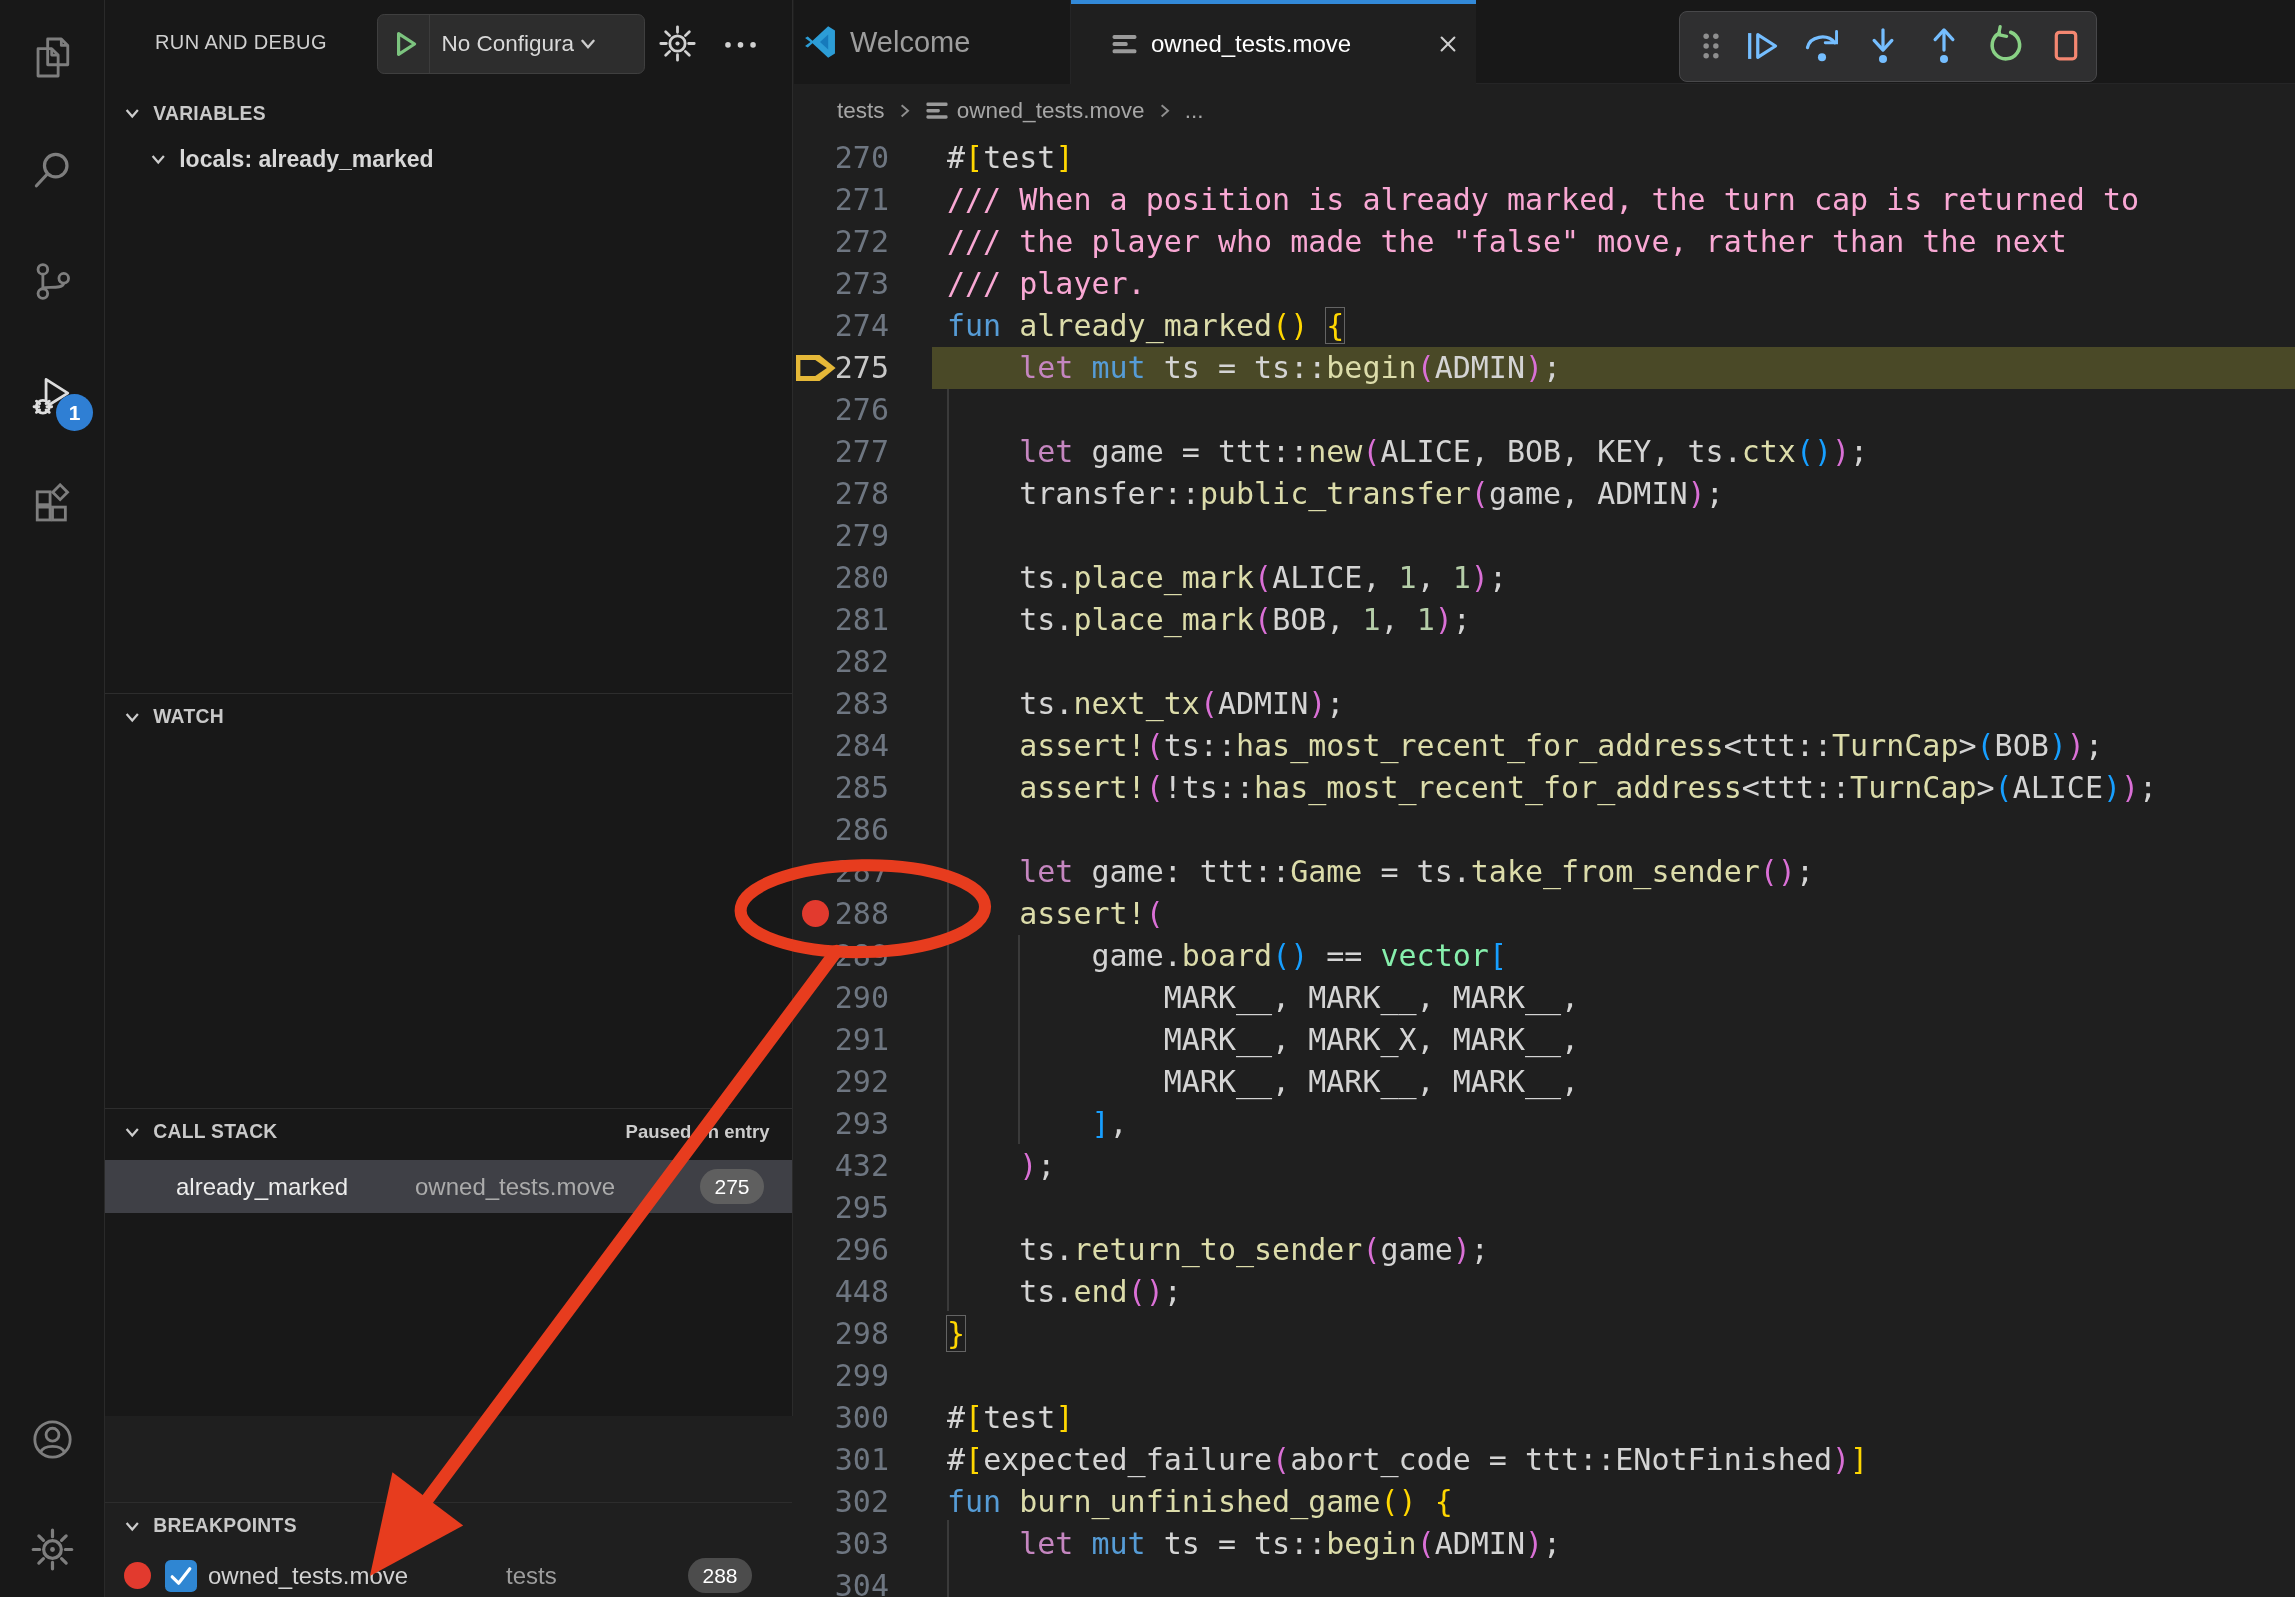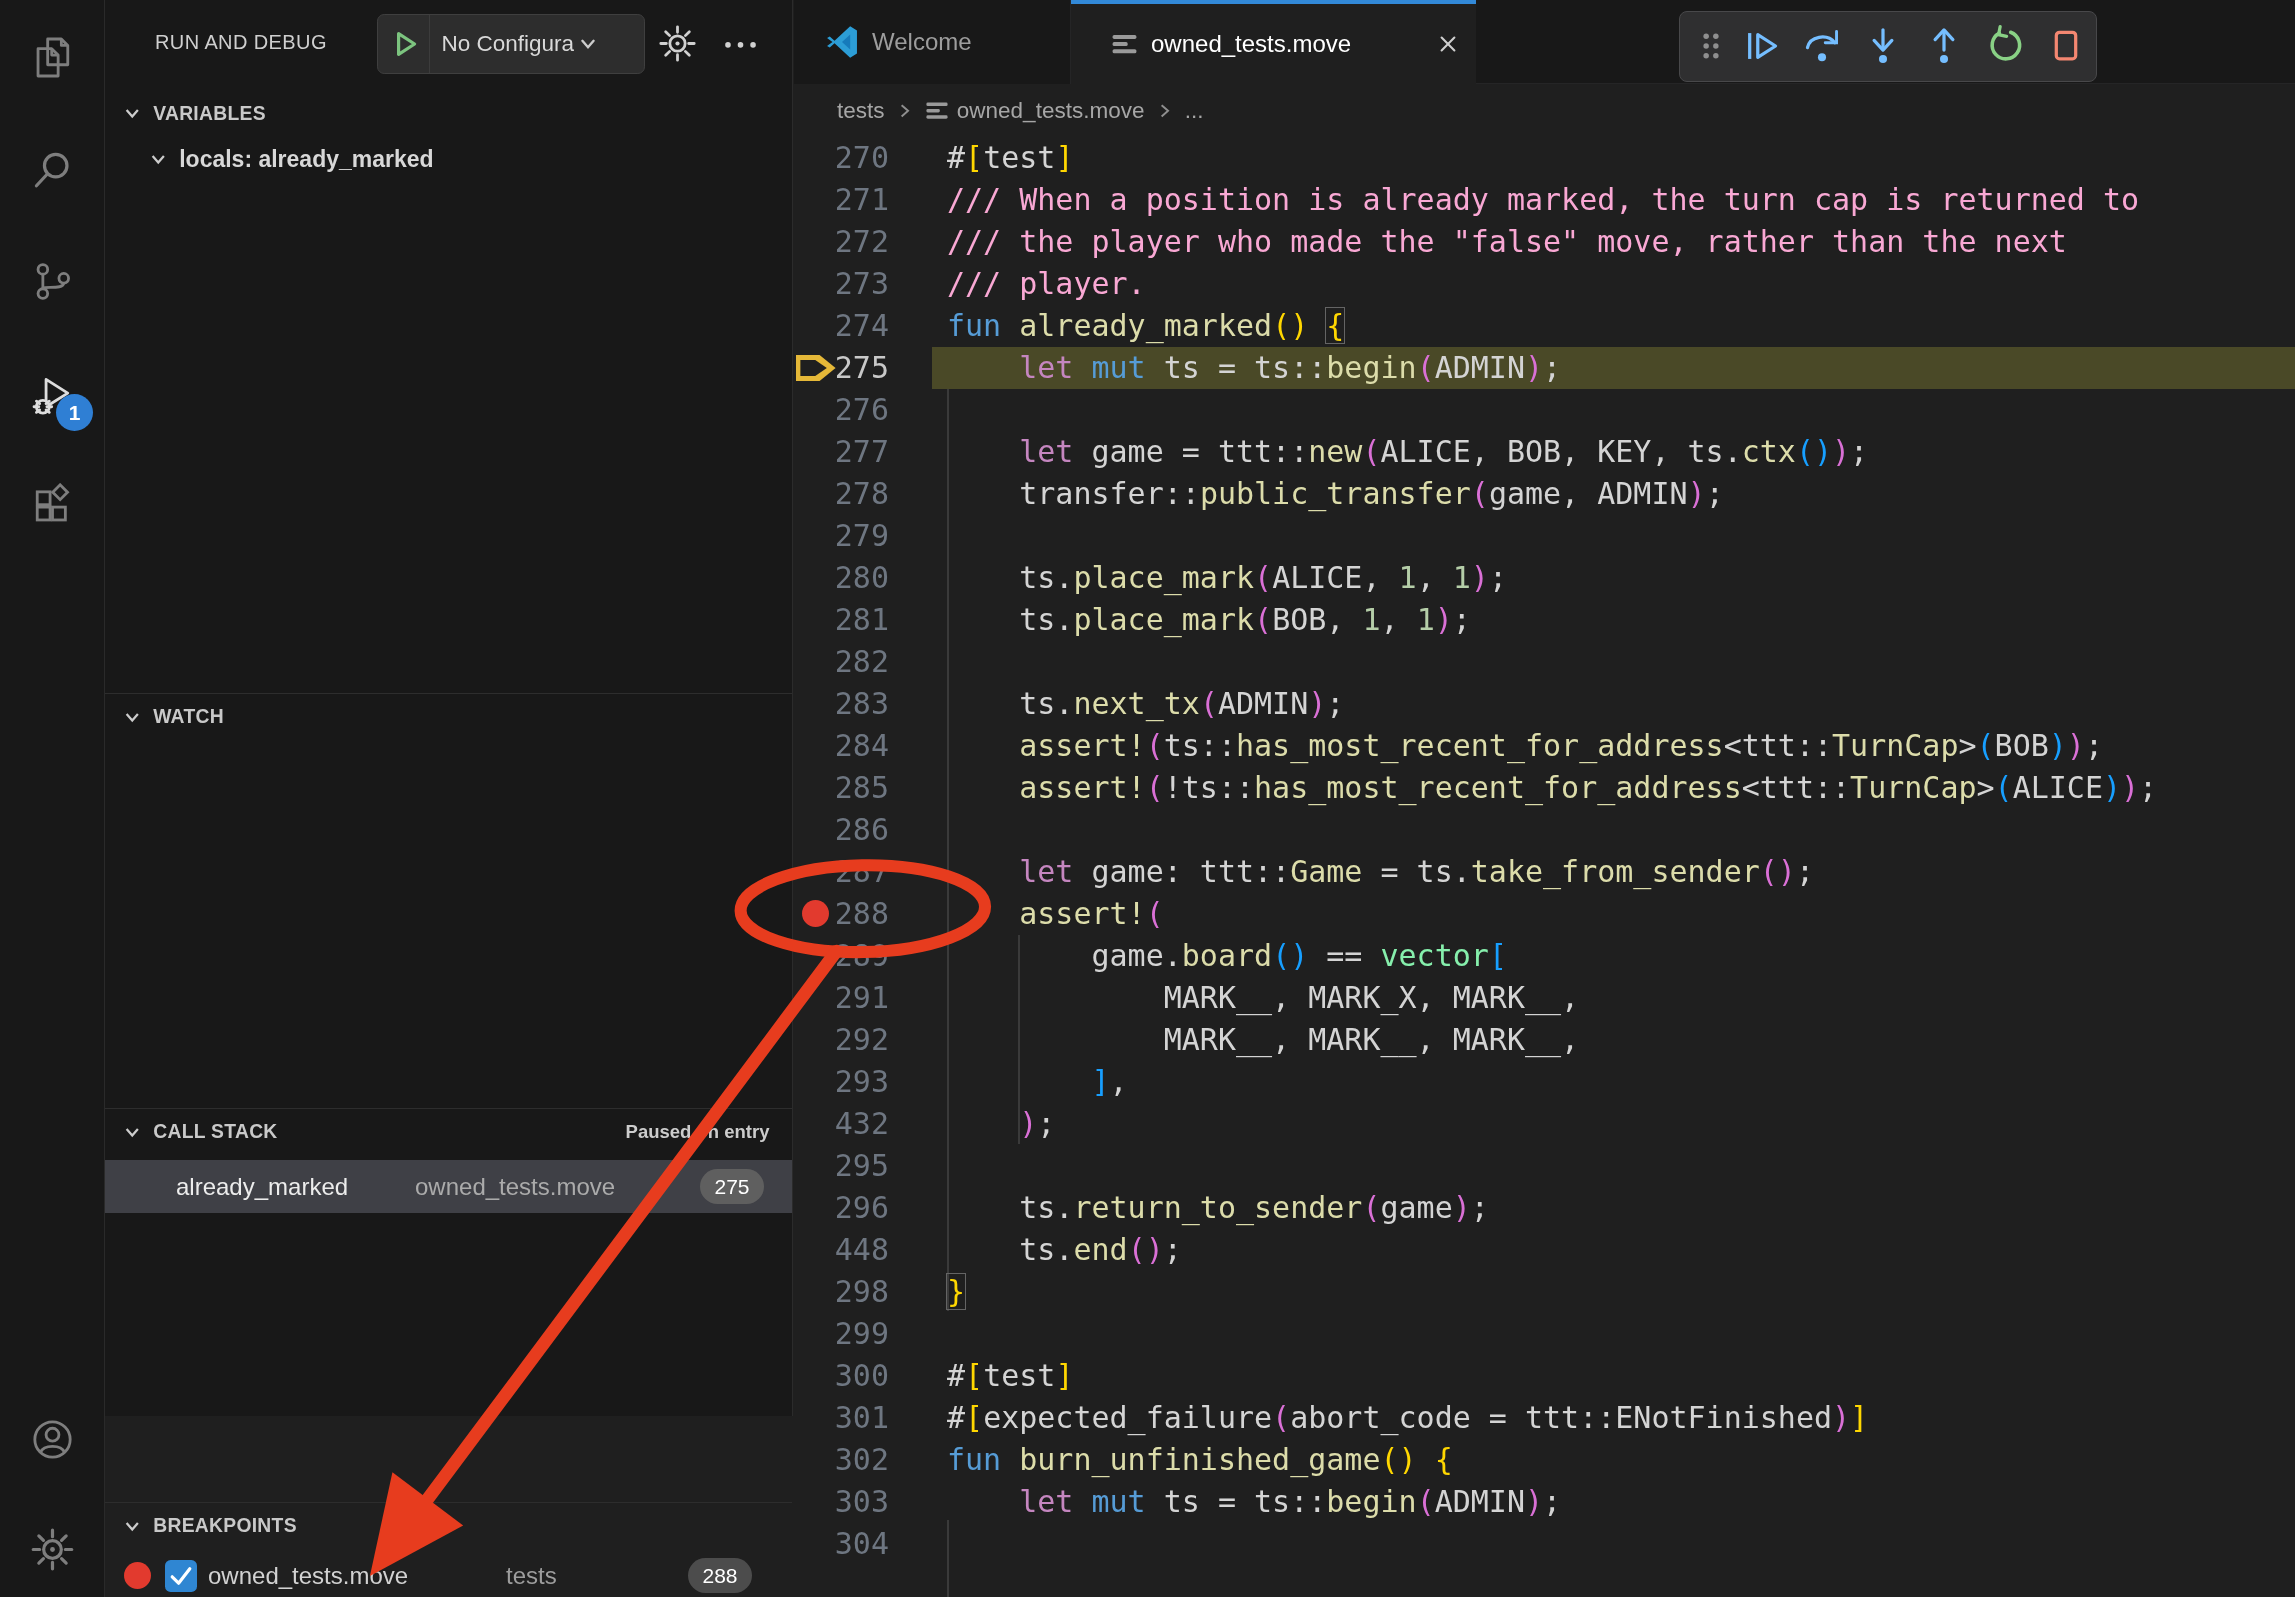--- a/index.html
+++ b/index.html
@@ -58,22 +58,22 @@
                  background:#2f86d2; cursor:pointer; }
   #bp-checkbox svg { width:32px; height:32px; }
   #bp-row .bp-file { position:absolute; left:103px; font-size:24px; color:#d2d2d2; }
   #bp-row .bp-dir  { position:absolute; left:401px; font-size:24px; color:#9d9d9d; }
 
   
   #editor { position:absolute; left:794px; top:0; width:1502px; height:1597px; background:#1f1f1f; }
   #tabbar { position:absolute; left:0; top:0; width:100%; height:84px; background:#181818;
             border-bottom:0.8px solid #252526; display:flex; }
   .tab { height:84px; display:flex; align-items:center; cursor:pointer; }
-  #tab-welcome { width:277px; padding-left:31px; background:#181818; color:#9d9d9d;
-                 border-right:0.8px solid #252526; font-size:24px; }
+  #tab-welcome { width:277px; padding-left:9px; background:#181818; color:#9d9d9d;
+                 border-right:0.8px solid #252526; font-size:29px; }
   #tab-welcome .tab-icon { width:34px; height:34px; margin-right:13px; flex:none; }
   #tab-active { width:405px; padding-left:40px; background:#1f1f1f; color:#ffffff; font-size:24px;
                 border-top:4px solid #3289d8; position:relative; }
   #tab-active .tab-icon { width:27px; height:27px; margin-right:13px; flex:none; }
   #tab-active .close { position:absolute; right:16px; width:24px; height:24px; color:#cfcfcf; cursor:pointer; }
 
   #breadcrumbs { position:absolute; left:0; top:84px; width:100%; height:53px; background:#1f1f1f;
                  display:flex; align-items:center; padding-left:43px; font-size:22.5px; color:#a6a6a6; }
   #breadcrumbs .bc-chev { width:17.7px; height:17.7px; margin:0 11.3px; color:#8f8f8f; }
   #breadcrumbs .bc-icon { width:24px; height:24px; margin-right:8px; }
@@ -359,20 +359,21 @@
       <div class="cl"><span class="g">280</span><span class="c"><span class="tk-txt">    ts.</span><span class="tk-fn">place_mark</span><span class="tk-b2">(</span><span class="tk-txt">ALICE, </span><span class="tk-num">1</span><span class="tk-txt">, </span><span class="tk-num">1</span><span class="tk-b2">)</span><span class="tk-txt">;</span></span></div>
       <div class="cl"><span class="g">281</span><span class="c"><span class="tk-txt">    ts.</span><span class="tk-fn">place_mark</span><span class="tk-b2">(</span><span class="tk-txt">BOB, </span><span class="tk-num">1</span><span class="tk-txt">, </span><span class="tk-num">1</span><span class="tk-b2">)</span><span class="tk-txt">;</span></span></div>
       <div class="cl"><span class="g">282</span><span class="c"></span></div>
       <div class="cl"><span class="g">283</span><span class="c"><span class="tk-txt">    ts.</span><span class="tk-fn">next_tx</span><span class="tk-b2">(</span><span class="tk-txt">ADMIN</span><span class="tk-b2">)</span><span class="tk-txt">;</span></span></div>
       <div class="cl"><span class="g">284</span><span class="c"><span class="tk-txt">    </span><span class="tk-fn">assert!</span><span class="tk-b2">(</span><span class="tk-txt">ts::</span><span class="tk-fn">has_most_recent_for_address</span><span class="tk-txt">&lt;ttt::</span><span class="tk-fn">TurnCap</span><span class="tk-txt">&gt;</span><span class="tk-b3">(</span><span class="tk-txt">BOB</span><span class="tk-b3">)</span><span class="tk-b2">)</span><span class="tk-txt">;</span></span></div>
       <div class="cl"><span class="g">285</span><span class="c"><span class="tk-txt">    </span><span class="tk-fn">assert!</span><span class="tk-b2">(</span><span class="tk-txt">!ts::</span><span class="tk-fn">has_most_recent_for_address</span><span class="tk-txt">&lt;ttt::</span><span class="tk-fn">TurnCap</span><span class="tk-txt">&gt;</span><span class="tk-b3">(</span><span class="tk-txt">ALICE</span><span class="tk-b3">)</span><span class="tk-b2">)</span><span class="tk-txt">;</span></span></div>
       <div class="cl"><span class="g">286</span><span class="c"></span></div>
       <div class="cl"><span class="g">287</span><span class="c"><span class="tk-txt">    </span><span class="tk-ctrl">let</span><span class="tk-txt"> game: ttt::</span><span class="tk-fn">Game</span><span class="tk-txt"> = ts.</span><span class="tk-fn">take_from_sender</span><span class="tk-b2">()</span><span class="tk-txt">;</span></span></div>
       <div class="cl"><span class="g">288</span><span class="bp-dot"></span><span class="c"><span class="tk-txt">    </span><span class="tk-fn">assert!</span><span class="tk-b2">(</span></span></div>
       <div class="cl"><span class="g">289</span><span class="c"><span class="tk-txt">        game.</span><span class="tk-fn">board</span><span class="tk-b3">()</span><span class="tk-txt"> == </span><span class="tk-type">vector</span><span class="tk-b3">[</span></span></div>
+      <div class="cl"><span class="g">290</span><span class="c"><span class="tk-txt">            MARK__, MARK__, MARK__,</span></span></div>
       <div class="cl"><span class="g">291</span><span class="c"><span class="tk-txt">            MARK__, MARK_X, MARK__,</span></span></div>
       <div class="cl"><span class="g">292</span><span class="c"><span class="tk-txt">            MARK__, MARK__, MARK__,</span></span></div>
       <div class="cl"><span class="g">293</span><span class="c"><span class="tk-txt">        </span><span class="tk-b3">]</span><span class="tk-txt">,</span></span></div>
       <div class="cl"><span class="g">432</span><span class="c"><span class="tk-txt">    </span><span class="tk-b2">)</span><span class="tk-txt">;</span></span></div>
       <div class="cl"><span class="g">295</span><span class="c"></span></div>
       <div class="cl"><span class="g">296</span><span class="c"><span class="tk-txt">    ts.</span><span class="tk-fn">return_to_sender</span><span class="tk-b2">(</span><span class="tk-txt">game</span><span class="tk-b2">)</span><span class="tk-txt">;</span></span></div>
       <div class="cl"><span class="g">448</span><span class="c"><span class="tk-txt">    ts.</span><span class="tk-fn">end</span><span class="tk-b2">()</span><span class="tk-txt">;</span></span></div>
       <div class="cl"><span class="g">298</span><span class="c"><span class="tk-b1 mb">}</span></span></div>
       <div class="cl"><span class="g">299</span><span class="c"></span></div>
       <div class="cl"><span class="g">300</span><span class="c"><span class="tk-txt">#</span><span class="tk-b1">[</span><span class="tk-txt">test</span><span class="tk-b1">]</span></span></div>

